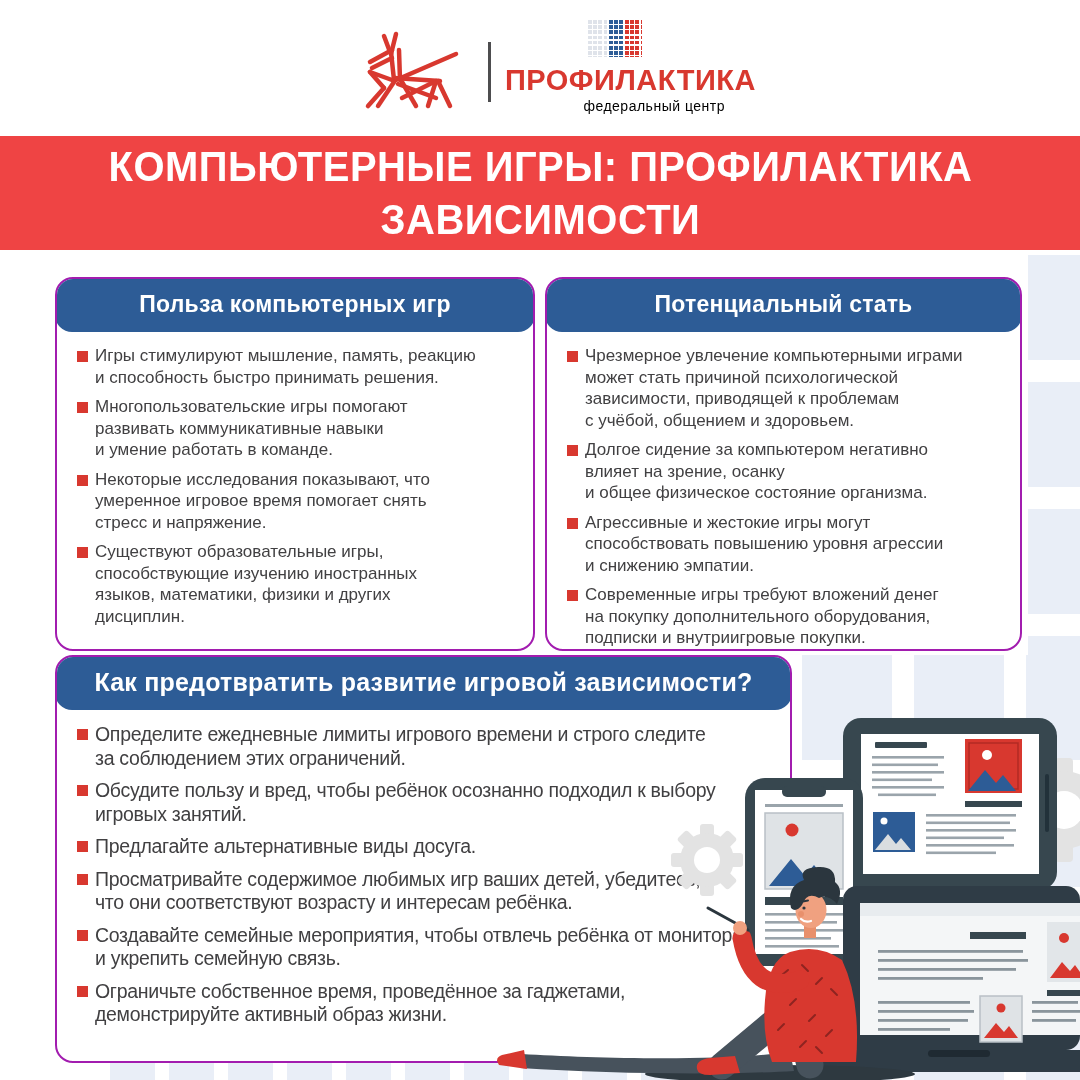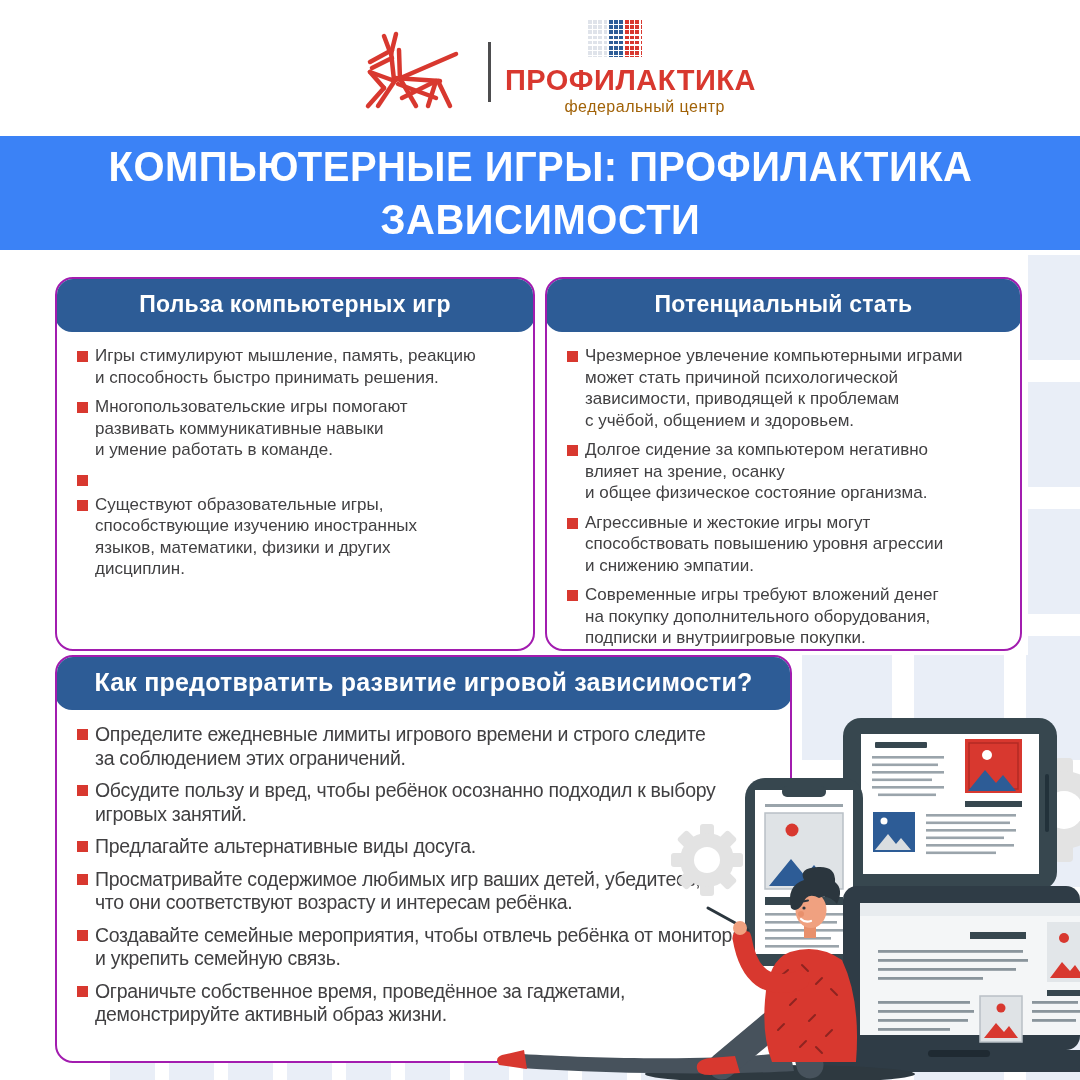--- a/index.html
+++ b/index.html
@@ -34,24 +34,24 @@
   .mosaic-seg { height:37px;
     background-image:
       repeating-linear-gradient(to right, transparent 0 3.6px, #fff 3.6px 5.2px),
       repeating-linear-gradient(to bottom, transparent 0 3.6px, #fff 3.6px 5.2px),
       linear-gradient(var(--c),var(--c));
   }
   .seg-grey { width:21px; --c:#DFE3EA; }
   .seg-blue { width:16px; --c:#2D5C96; }
   .seg-red  { width:17px; --c:#D8382F; }
   .org-name { color:#D8382F; font-weight:800; font-size:29px; letter-spacing:.5px; line-height:1.05; }
-  .org-sub  { color:#a16207; font-size:16px; letter-spacing:.5px; margin-top:3px; }
-
-  
-  .banner { position:absolute; left:0; top:136px; width:1080px; height:114px; background:#3b82f6;
+  .org-sub  { color:#000000; font-size:14px; letter-spacing:.5px; margin-top:3px; }
+
+  
+  .banner { position:absolute; left:0; top:136px; width:1080px; height:114px; background:#ef4444;
             display:flex; align-items:center; justify-content:center; z-index:3; }
   .banner h1 { color:#fff; font-size:43px; font-weight:800; text-align:center; line-height:1.23;
                letter-spacing:.5px; transform:scaleX(.93); transform-origin:center; }
 
   
   .card { position:absolute; background:#fff; border:2px solid #a21caf; border-radius:18px; z-index:2; overflow:hidden; }
   .card-benefits   { left:55px;  top:277px; width:480px; height:374px; }
   .card-harm       { left:545px; top:277px; width:477px; height:374px; }
   .card-prevention { left:55px;  top:655px; width:737px; height:408px; }
   .card-header { position:absolute; top:-2px; left:-2px; right:-2px; height:55px; background:#2D5C96;
@@ -129,20 +129,23 @@
 и способность быстро принимать решения.</span>
           </li>
         <li>
             <span class="bullet"></span>
             <span class="txt">Многопользовательские игры помогают
 развивать коммуникативные навыки
 и умение работать в команде.</span>
           </li>
         <li>
             <span class="bullet"></span>
+            <span class="txt">Некоторые исследования показывают, что
+умеренное игровое время помогает снять
+стресс и напряжение.</span>
           </li>
         <li>
             <span class="bullet"></span>
             <span class="txt">Существуют образовательные игры,
 способствующие изучению иностранных
 языков, математики, физики и других
 дисциплин.</span>
           </li>
       </ul>
     </div>

